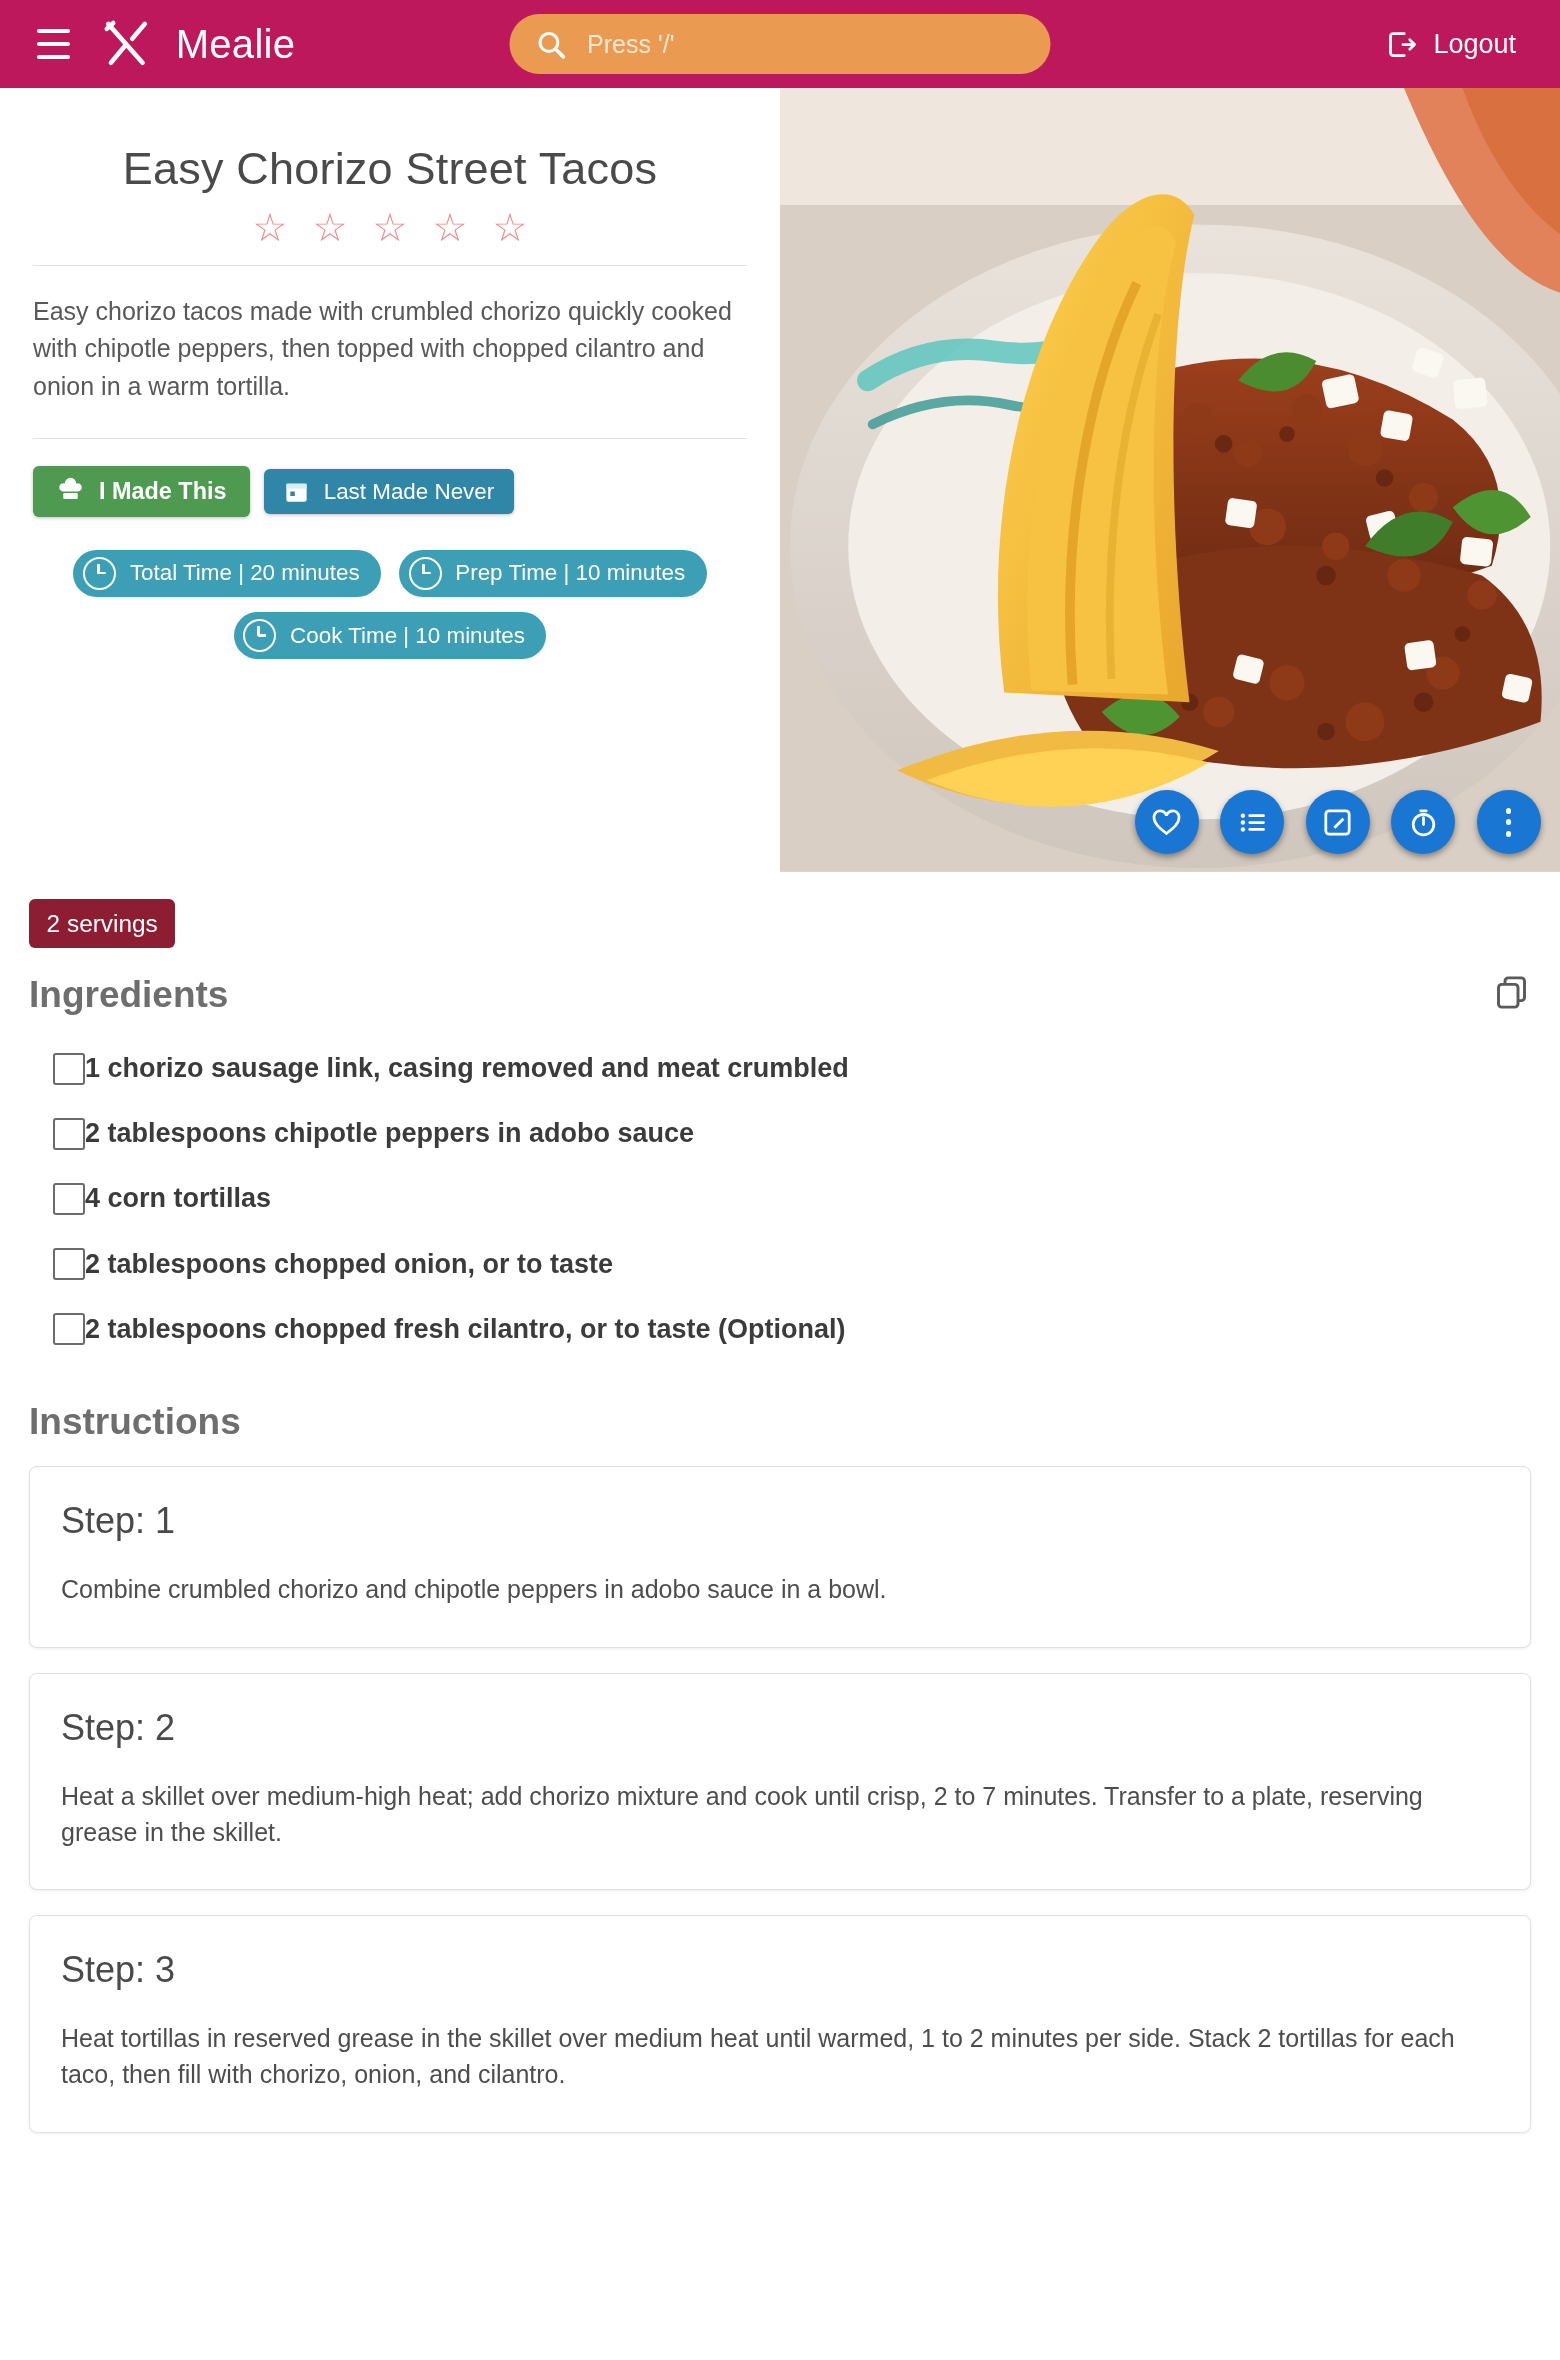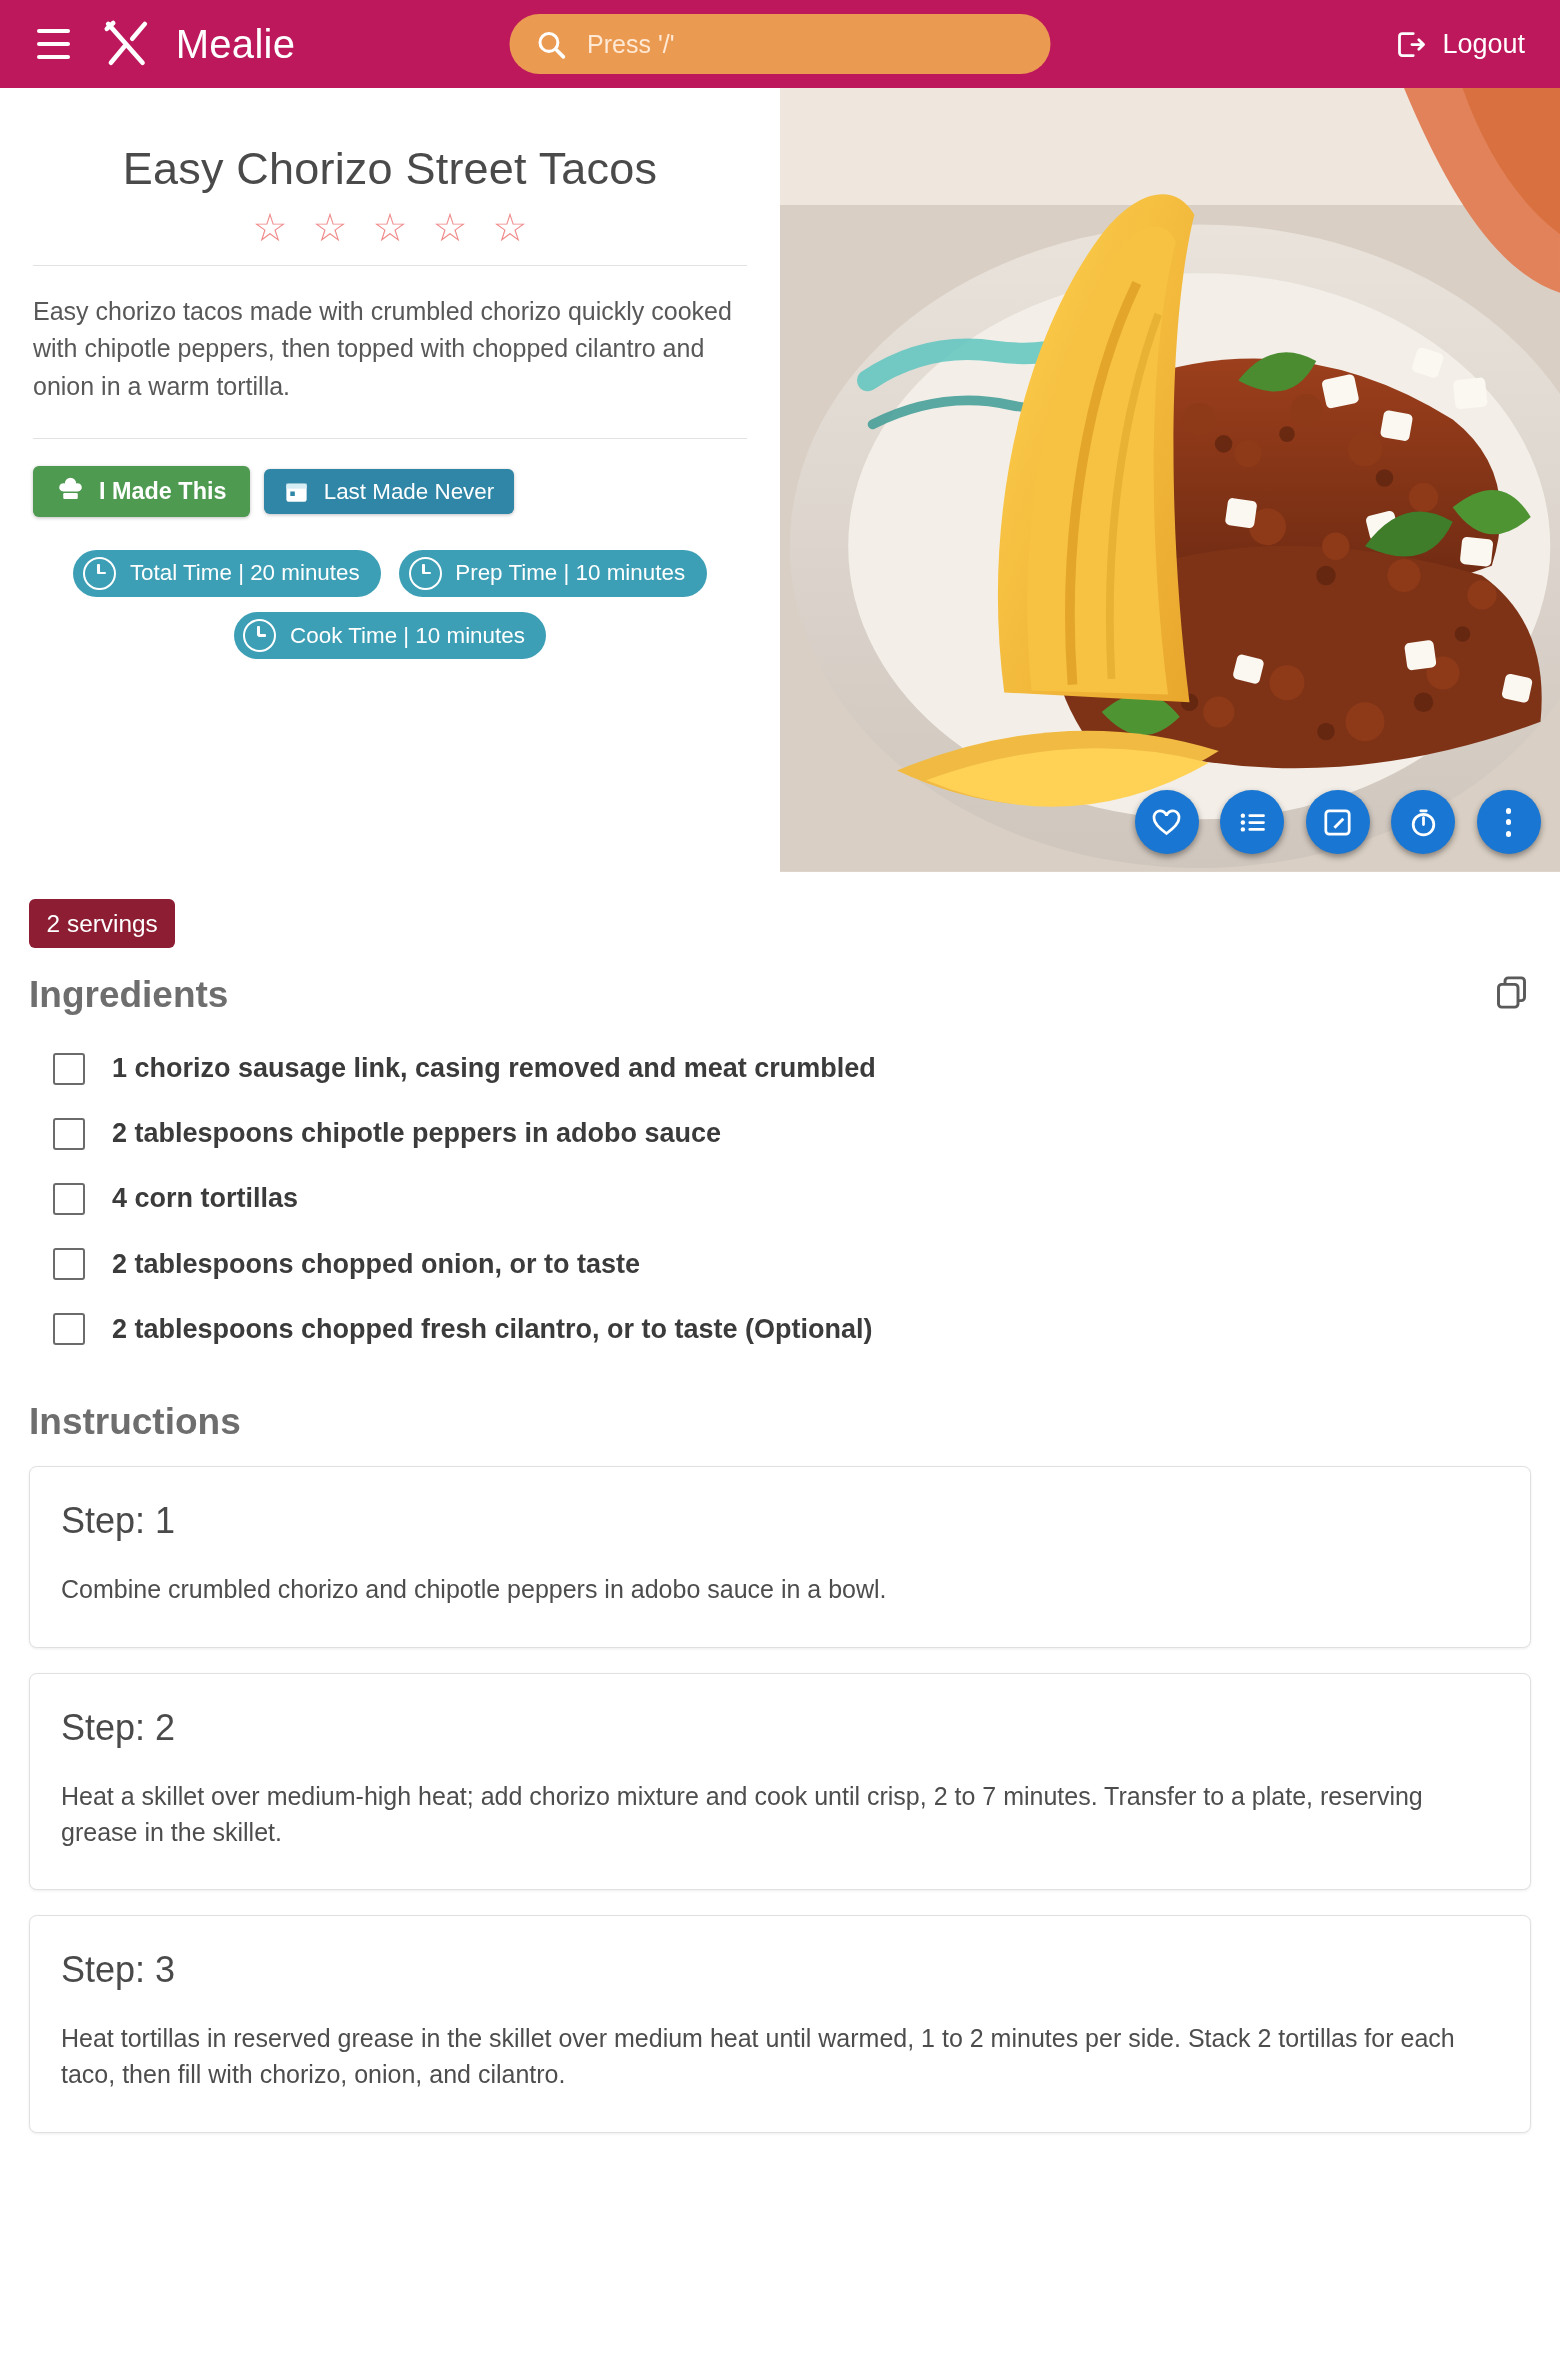--- a/index.html
+++ b/index.html
@@ -69,21 +69,21 @@
     border: none;
     outline: none;
     color: #ffffff;
     font-size: 25px;
     font-family: "Liberation Sans", sans-serif;
     width: 100%;
   }
   .searchbox input::placeholder { color: #ffe8d4; opacity: 1; }
   .logout {
     position: absolute;
-    right: 35px;
+    right: 44px;
     display: flex;
     align-items: center;
     gap: 15.6px;
     font-size: 27px;
     cursor: pointer;
   }
 
   
   .hero { display: flex; width: 1560px; background: #ffffff; }
   .hero-left {
@@ -228,21 +228,20 @@
   .section-title {
     font-size: 37px;
     font-weight: bold;
     color: #6e6e6e;
   }
   .copy-icon { cursor: pointer; }
   .ing-list { padding: 9.8px 29px 0 53px; }
   .ing-item {
     display: flex;
     align-items: center;
-    gap: 27px;
     padding: 16.6px 0;
   }
   .cbox {
     width: 32px; height: 32px;
     border: 2.9px solid #6b6b6b;
     border-radius: 2.9px;
     flex: 0 0 auto;
     cursor: pointer;
     background: #fff;
   }

